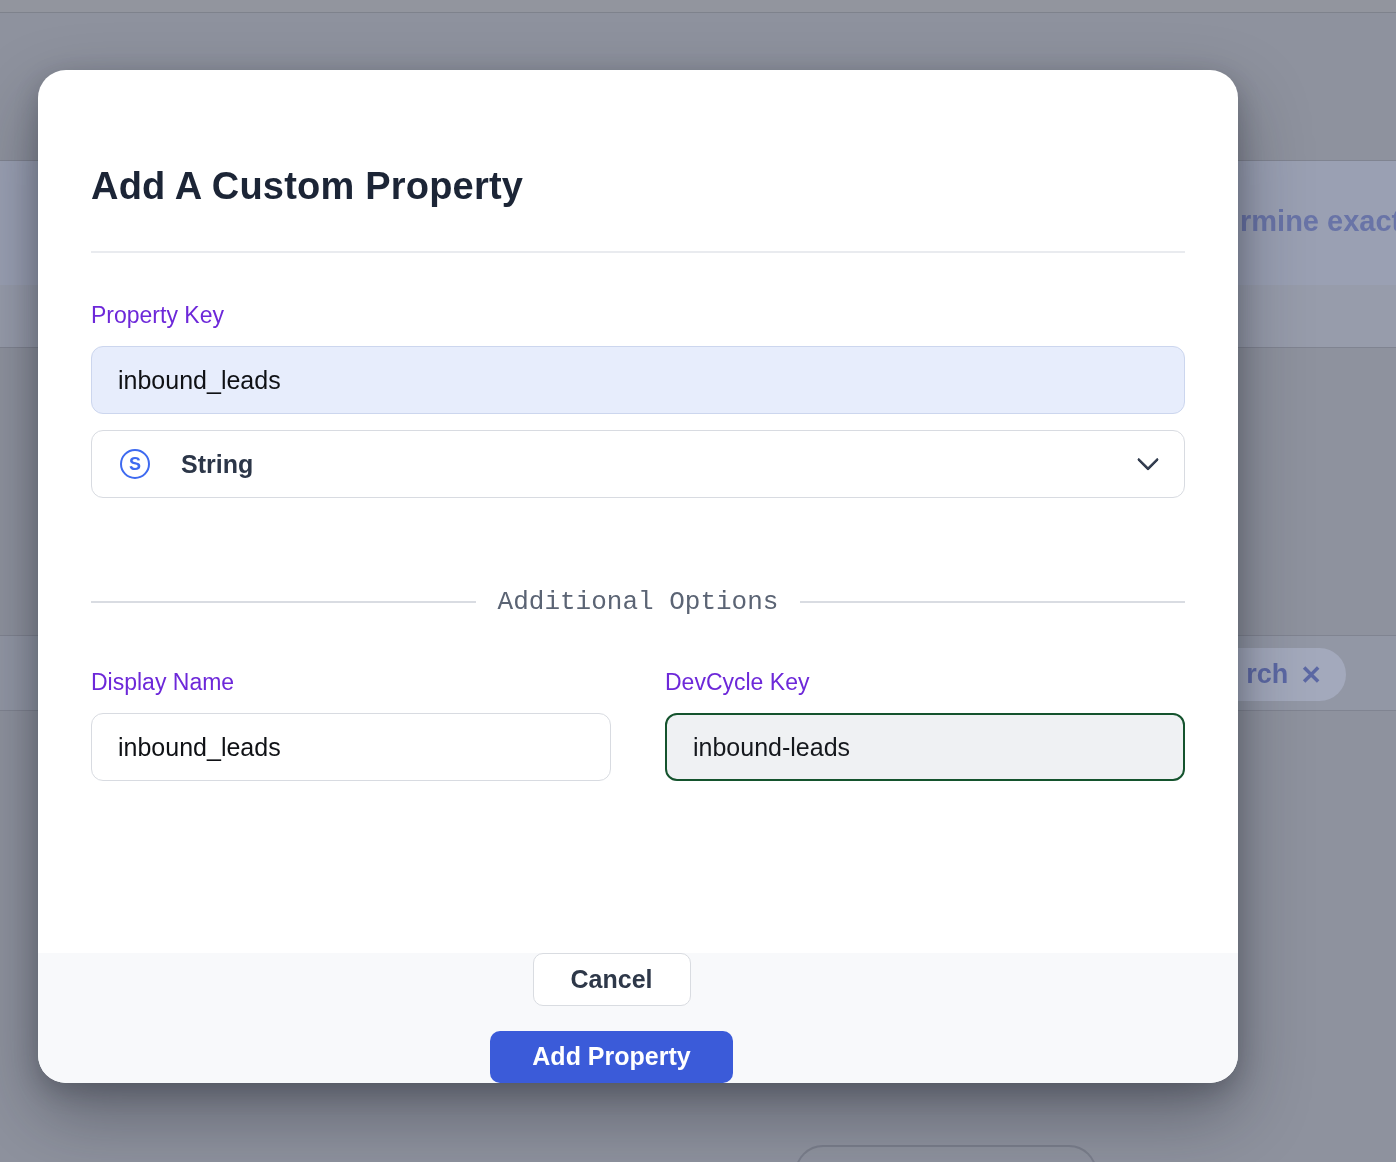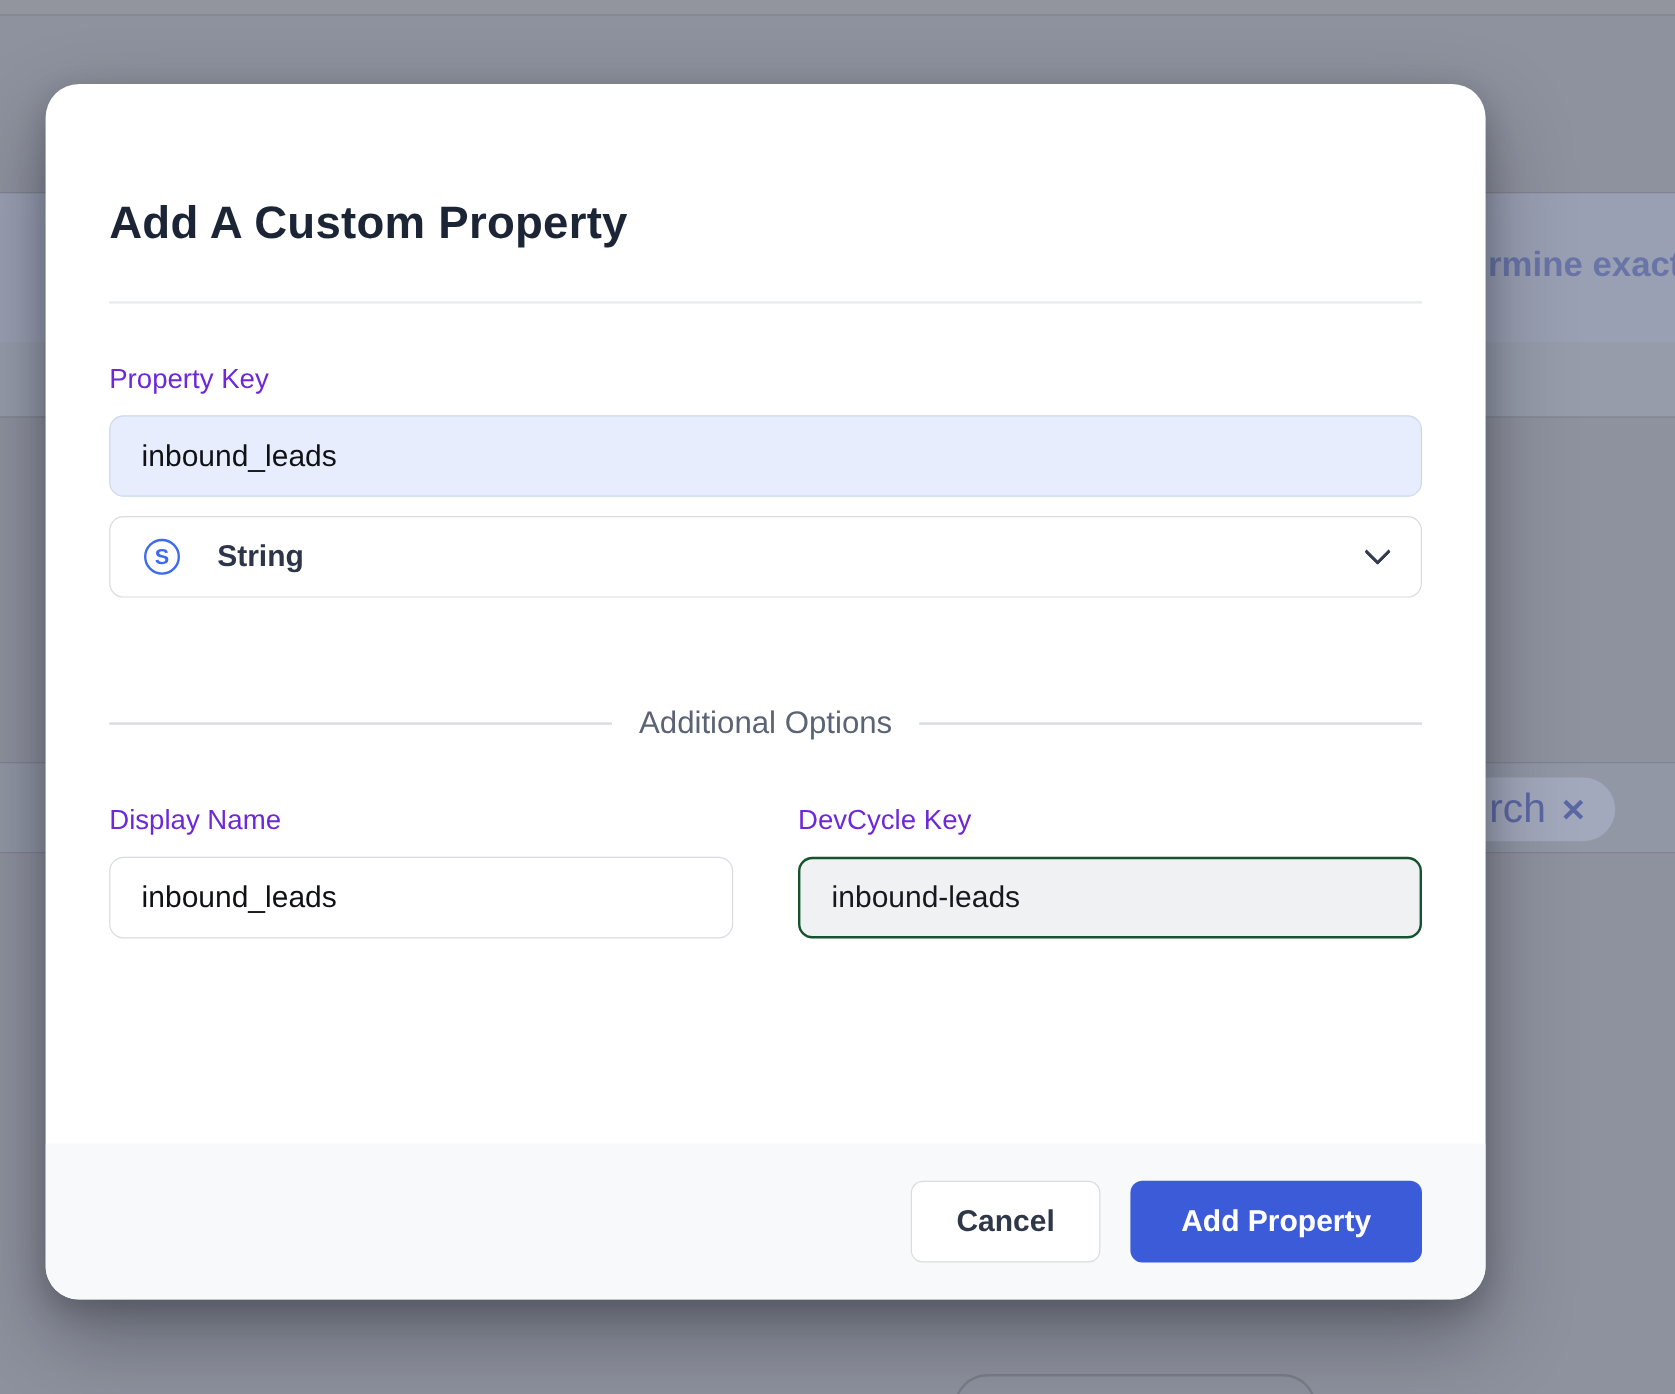--- a/index.html
+++ b/index.html
@@ -23,21 +23,21 @@
     font-size: 29px; font-weight: 600; color: #6974a7;
     white-space: nowrap;
   }
   .bg-chip {
     position: absolute; left: 1150px; top: 648px;
     width: 196px; height: 53px; border-radius: 27px;
     background: #a3a9bc;
     display: flex; align-items: center; justify-content: flex-end;
     padding-right: 24px; gap: 12px;
   }
-  .bg-chip-label { font-size: 34px; font-weight: 400; color: #5c68a4; }
+  .bg-chip-label { font-size: 27px; font-weight: 700; color: #5c68a4; }
   .bg-chip-close { font-size: 26px; font-weight: 700; color: #5c68a4; line-height: 1; }
   .bg-bottom-card {
     position: absolute; left: 795px; top: 1145px;
     width: 302px; height: 80px;
     border: 2px solid rgba(105,110,123,0.55);
     border-radius: 28px;
   }
 
   
   .modal {
@@ -105,21 +105,21 @@
     width: 16px; height: 16px;
     border-right: 3.5px solid #343e50;
     border-bottom: 3.5px solid #343e50;
     transform: rotate(45deg) translate(-3px,-3px);
     border-radius: 2px;
     flex: none;
   }
 
   .section-divider {
     margin-top: 89px;
-    display: flex; align-items: center; gap: 22px;
+    display: flex; align-items: center; gap: 22px; font-family: Liberation Mono, monospace;
   }
   .section-divider::before, .section-divider::after {
     content: ""; flex: 1; height: 2px; background: #d9dce2;
   }
   .section-divider-label {
     font-size: 26px; color: #5b6474; white-space: nowrap;
   }
 
   .two-col {
     margin-top: 50px;
@@ -131,20 +131,21 @@
   .input-plain { background: #ffffff; border: 1px solid #d8dbe1; }
   .input-disabled { background: #eff1f3; border: 2px solid #14532d; color: #15181d; }
 
   .modal-footer {
     position: absolute; left: 0; bottom: 0;
     width: 100%; height: 130px;
     background: #f8f9fb;
     display: flex; align-items: center; justify-content: flex-end;
     gap: 25px;
     padding-right: 53px;
+    flex-direction: column;
   }
   .btn {
     height: 68px; border-radius: 10px;
     font-family: "Liberation Sans", sans-serif;
     font-size: 25px; font-weight: 600;
     cursor: pointer;
     display: flex; align-items: center; justify-content: center;
   }
   .btn-cancel {
     width: 158px;

